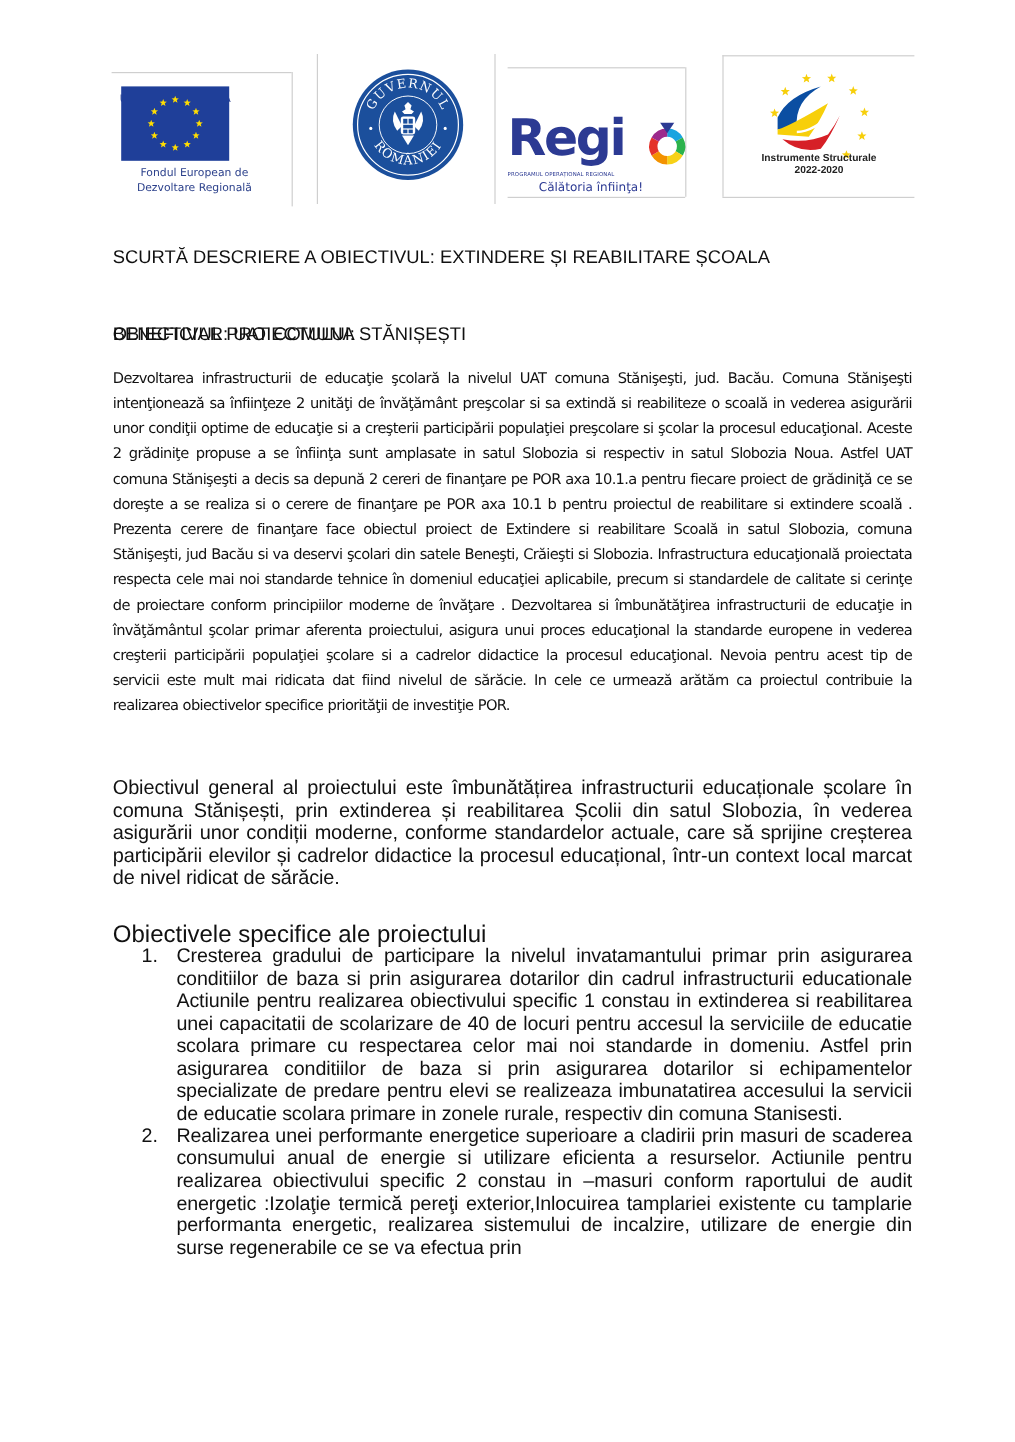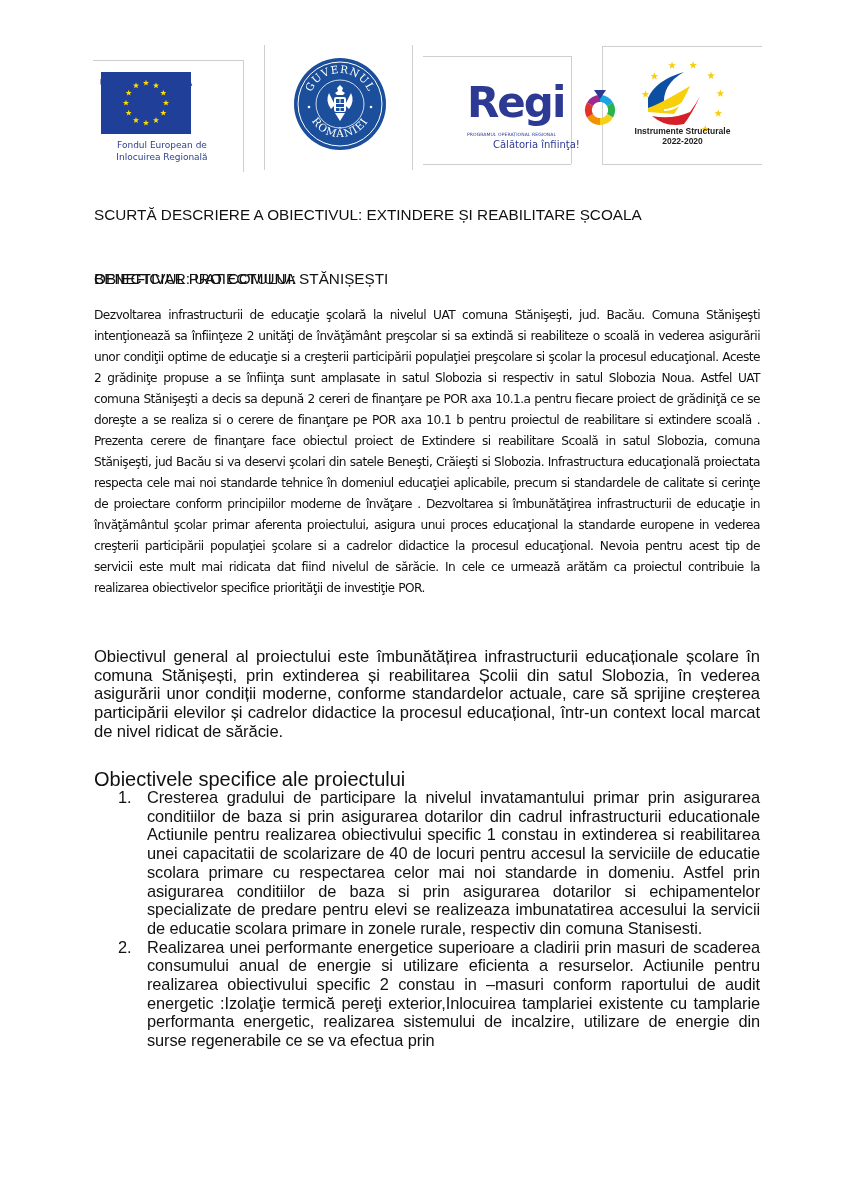--- a/index.html
+++ b/index.html
@@ -11,21 +11,21 @@
   
   .eu { left:93px; top:58px; width:150px; height:112px; }
   .eu .t { position:absolute; left:0; top:0; width:100%; text-align:center; font-family:"DejaVu Sans", sans-serif; font-size:8.5px; color:#2a3f8a; letter-spacing:-0.1px; }
   .eu .flag { position:absolute; left:8px; top:14px; width:90px; height:62px; background:#1f3f99; }
   .eu .b { position:absolute; left:0; top:81px; width:106px; text-align:center; font-family:"DejaVu Sans", sans-serif; font-size:9px; line-height:12px; color:#2a3f8a;margin-left:16px; }
 
   
   .gov { left:293px; top:57px; width:94px; height:94px; }
 
   
-  .regio { left:421px; top:60px; width:152px; height:108px;margin-left:44px; }
+  .regio { left:421px; top:72px; width:152px; height:108px; }
   .regio .word { position:absolute; left:2px; top:22px; font-family:"DejaVu Sans", sans-serif; font-weight:bold; font-size:42px; color:#2c3a93; letter-spacing:-2px; line-height:42px; }
   .regio .prog { position:absolute; left:2px; top:72px; font-family:"DejaVu Sans", sans-serif; font-size:4.5px; color:#2c3a93; letter-spacing:0.1px; }
   .regio .slog { position:absolute; left:28px; top:79px; font-family:"DejaVu Sans", sans-serif; font-size:10px; color:#2c3a93; }
 
   
   .is { left:600px; top:46px; width:165px; height:122px; }
   .is .cap { position:absolute; left:0; top:80px; width:100%; text-align:center; font-family:"Liberation Sans", sans-serif; font-size:8.5px; font-weight:bold; color:#222; line-height:10px; }
 
   
   .heading { position:absolute; left:94px; font-family:"Liberation Sans", sans-serif; font-size:15.3px; color:#111; white-space:nowrap; }
@@ -67,21 +67,21 @@
             <polygon points="27.68,17.80 28.47,19.91 30.72,20.01 28.96,21.42 29.56,23.59 27.68,22.34 25.80,23.59 26.40,21.42 24.64,20.01 26.89,19.91"></polygon>
             <polygon points="35.00,10.48 35.79,12.59 38.04,12.69 36.28,14.09 36.88,16.27 35.00,15.02 33.12,16.27 33.72,14.09 31.96,12.69 34.21,12.59"></polygon>
             <polygon points="45.00,7.80 45.79,9.91 48.04,10.01 46.28,11.42 46.88,13.59 45.00,12.34 43.12,13.59 43.72,11.42 41.96,10.01 44.21,9.91"></polygon>
             <polygon points="55.00,10.48 55.79,12.59 58.04,12.69 56.28,14.09 56.88,16.27 55.00,15.02 53.12,16.27 53.72,14.09 51.96,12.69 54.21,12.59"></polygon>
             <polygon points="62.32,17.80 63.11,19.91 65.36,20.01 63.60,21.42 64.20,23.59 62.32,22.34 60.44,23.59 61.04,21.42 59.28,20.01 61.53,19.91"></polygon>
           </g>
       </svg>
     </div>
     <div class="b">
       <div>Fondul European de</div>
-      <div>Inlocuirea Regională</div>
+      <div>Dezvoltare Regională</div>
     </div>
   </div>
 
   <div class="logo gov">
     <svg width="94" height="94" viewBox="0 0 94 94">
       <defs>
         <path id="arcTop" d="M 16 47 A 31 31 0 0 1 78 47"></path>
         <path id="arcBot" d="M 14 47 A 33 33 0 0 0 80 47"></path>
       </defs>
       <circle cx="47" cy="47" r="46" fill="#1b4f9c"></circle>

